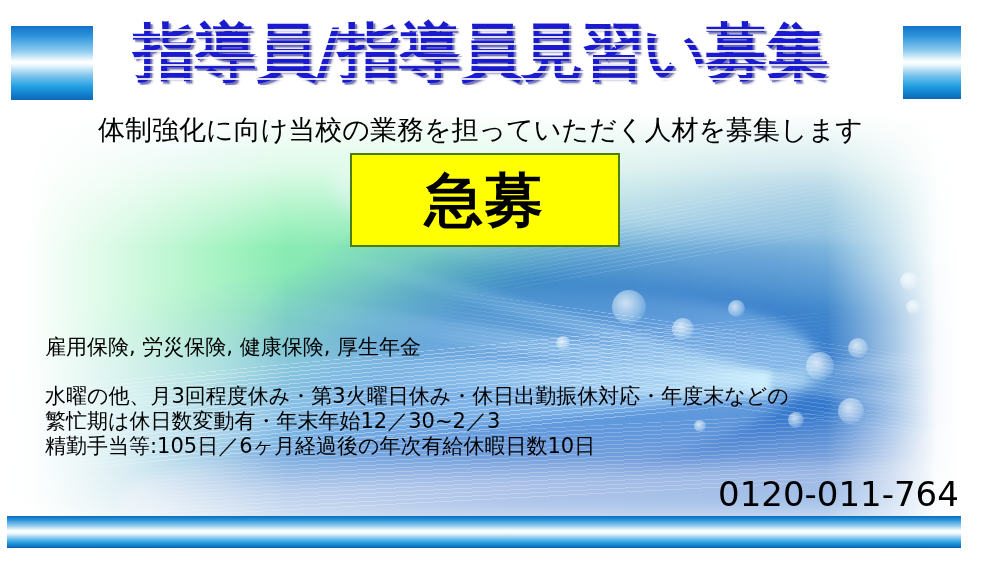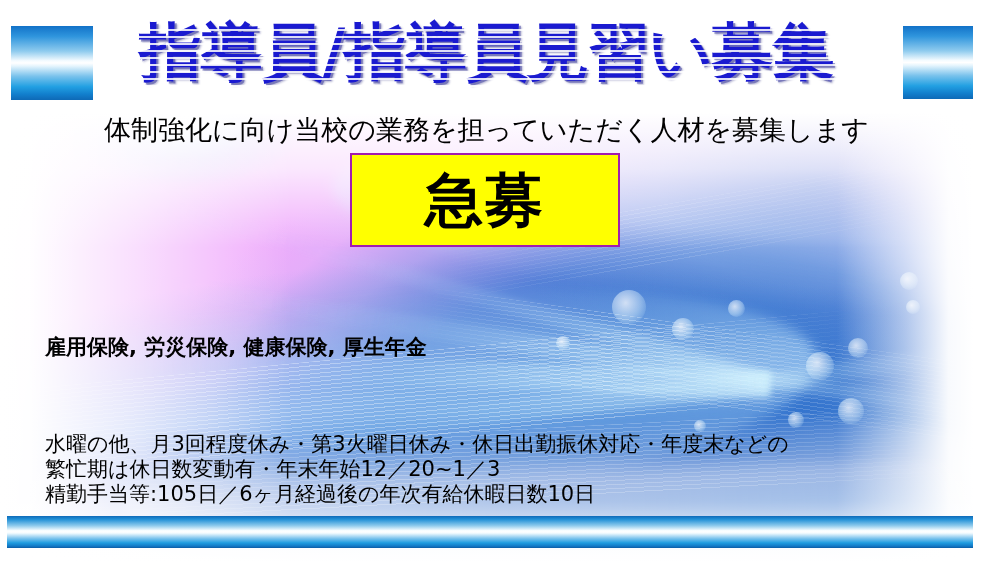--- a/index.html
+++ b/index.html
@@ -9,22 +9,21 @@
   }
   body {
     font-family: "Liberation Sans", "DejaVu Sans", sans-serif;
   }
 
   #poster {
     position: relative;
     width: 961px;
     height: 563px;
     overflow: hidden;
-    background: #f0abfc;
-    padding-left: 12px;
+    background: #86efac;
   }
 
   
   .bg-layer {
     position: absolute;
     inset: 0;
     pointer-events: none;
   }
 
   
@@ -264,21 +263,21 @@
     color: #000000;
     white-space: nowrap;
   }
 
   
   #kyubo-box {
     position: absolute;
     left: 350px; top: 153px;
     width: 270px; height: 94px;
     background: #ffff00;
-    border: 2px solid #a21caf;
+    border: 2px solid #4d7c0f;
     box-sizing: border-box;
     display: flex;
     align-items: center;
     justify-content: center;
   }
   #kyubo-text {
     font-family: "DejaVu Sans", "Liberation Sans", sans-serif;
     font-weight: 700;
     font-size: 58px;
     color: #000000;
@@ -287,22 +286,22 @@
   }
 
   
   .body-line {
     position: absolute;
     font-family: "DejaVu Sans", "Liberation Sans", sans-serif;
     color: #000000;
     white-space: nowrap;
   }
   #line-salary   { left: 45px; top: 276px; font-size: 21px; font-weight: 700; }
-  #line-insurance{ left: 45px; top: 333px; font-size: 21px; font-weight: 700; }
-  #holiday-block { position: absolute; left: 45px; top: 384px; margin-top: 48px; }
+  #line-insurance{ left: 45px; top: 333px; font-size: 21px; font-weight: 400; }
+  #holiday-block { position: absolute; left: 45px; top: 384px; }
   #holiday-block .hl {
     font-family: "DejaVu Sans", "Liberation Sans", sans-serif;
     font-size: 21px;
     line-height: 25px;
     color: #000;
     white-space: nowrap;
   }
 
   
   #school-name {
@@ -381,18 +380,19 @@
   <div id="subtitle">体制強化に向け当校の業務を担っていただく人材を募集します</div>
 
   <div id="kyubo-box">
     <span id="kyubo-text">急募</span>
   </div>
 
   <div class="body-line" id="line-insurance">雇用保険, 労災保険, 健康保険, 厚生年金</div>
 
   <div id="holiday-block">
     <div class="hl">水曜の他、月3回程度休み・第3火曜日休み・休日出勤振休対応・年度末などの</div>
-    <div class="hl">繁忙期は休日数変動有・年末年始12／20~1／3</div>
+    <div class="hl">繁忙期は休日数変動有・年末年始12／30~2／3</div>
     <div class="hl">精勤手当等:105日／6ヶ月経過後の年次有給休暇日数10日</div>
   </div>
 
+  <div id="phone">0120-011-764</div>
 
 </div>
 
 </body></html>

